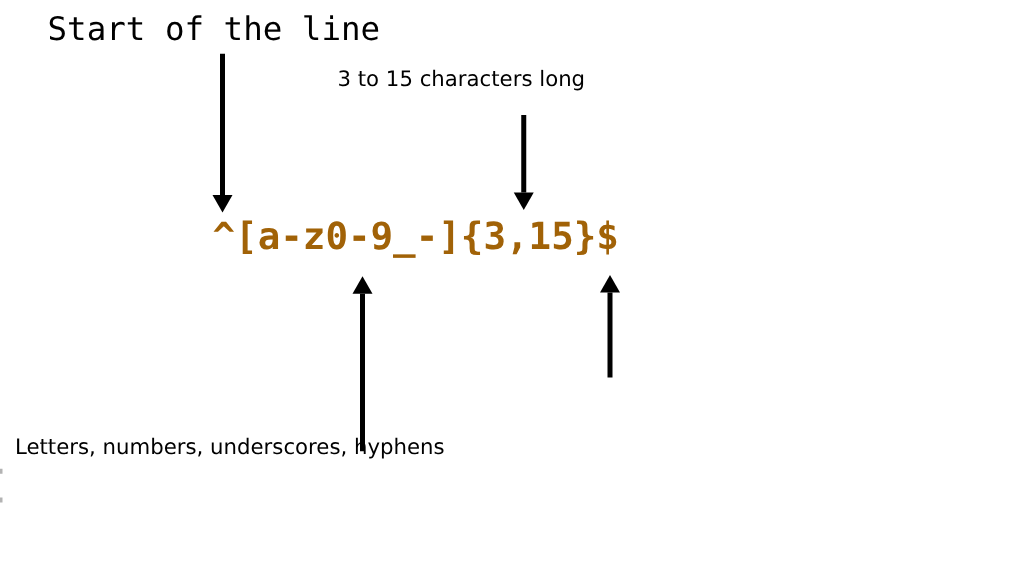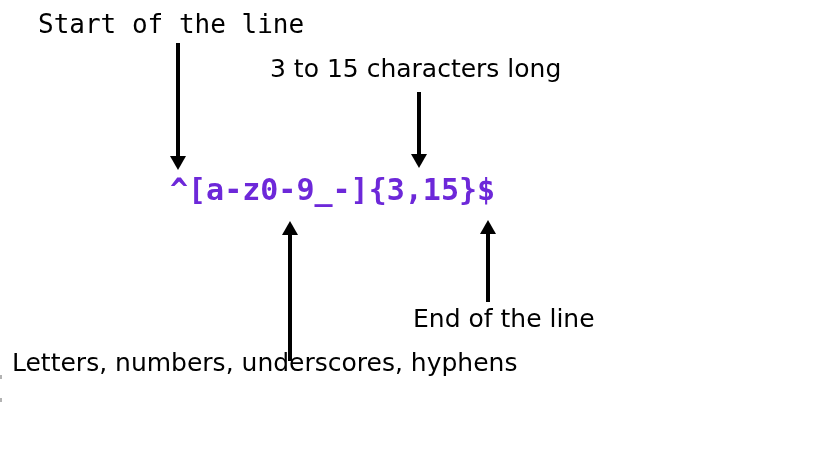--- a/index.html
+++ b/index.html
@@ -12,36 +12,36 @@
     height: 460px;
     background: #ffffff;
     overflow: hidden;
     font-family: "DejaVu Sans", "Liberation Sans", sans-serif;
     color: #000000;
   }
   .label {
     position: absolute;
     white-space: nowrap;
     line-height: 1.2;
-    font-size: 25px;
+    font-size: 17px;
     color: #000000;
   }
   .label-mono {
     font-family: "DejaVu Sans Mono", "Liberation Mono", monospace;
     font-size: 26px;
   }
   .regex {
     position: absolute;
     white-space: nowrap;
     font-family: "DejaVu Sans Mono", "Liberation Mono", monospace;
     font-weight: bold;
     font-size: 30px;
     line-height: 1.2;
     letter-spacing: 0px;
-    color: #6d28d9;
+    color: #a16207;
   }
   .arrow {
     position: absolute;
     width: 16px;
   }
   .arrow .shaft {
     position: absolute;
     left: 6px;
     width: 4px;
     background: #000000;
@@ -102,20 +102,19 @@
   <div id="arrow-charclass" class="arrow arrow-up">
     <div class="shaft"></div>
     <div class="head"></div>
   </div>
 
   <div id="arrow-end" class="arrow arrow-up">
     <div class="shaft"></div>
     <div class="head"></div>
   </div>
 
-  <div id="label-end" class="label">End of the line</div>
 
   <div id="label-charclass" class="label">Letters, numbers, underscores, hyphens</div>
 
   <div id="edge-mark-1" class="edge-mark"></div>
   <div id="edge-mark-2" class="edge-mark"></div>
 
 </div>
 
 </body></html>

